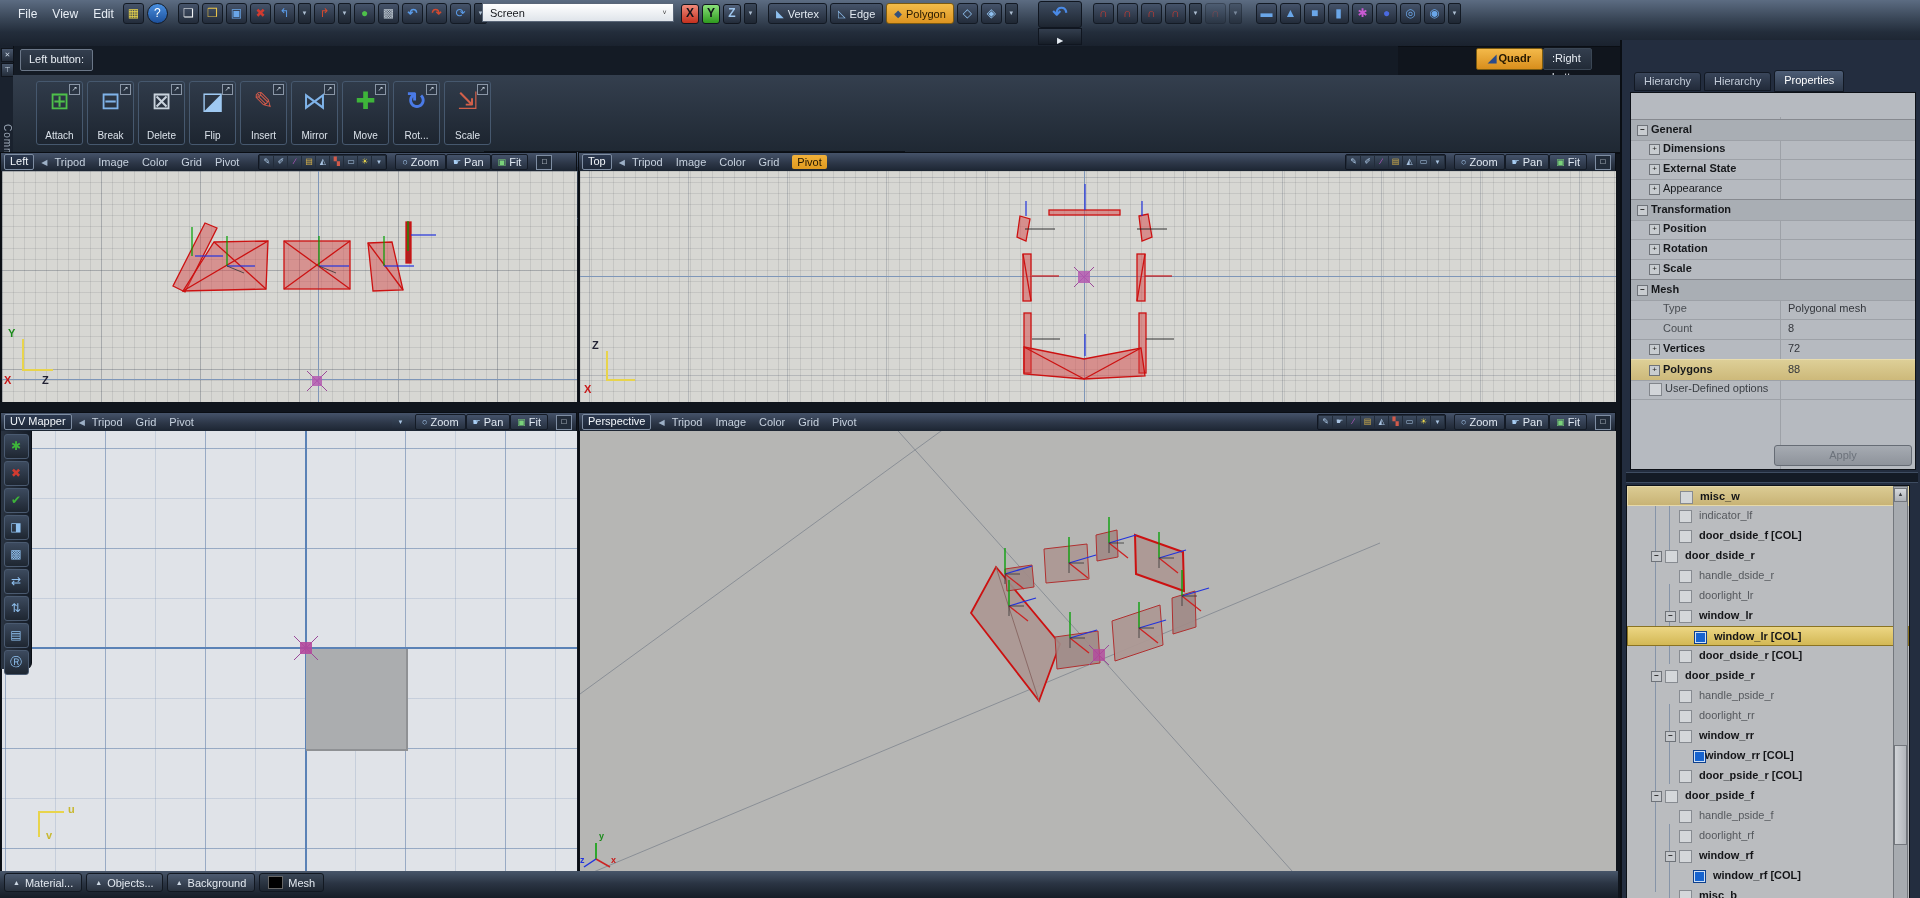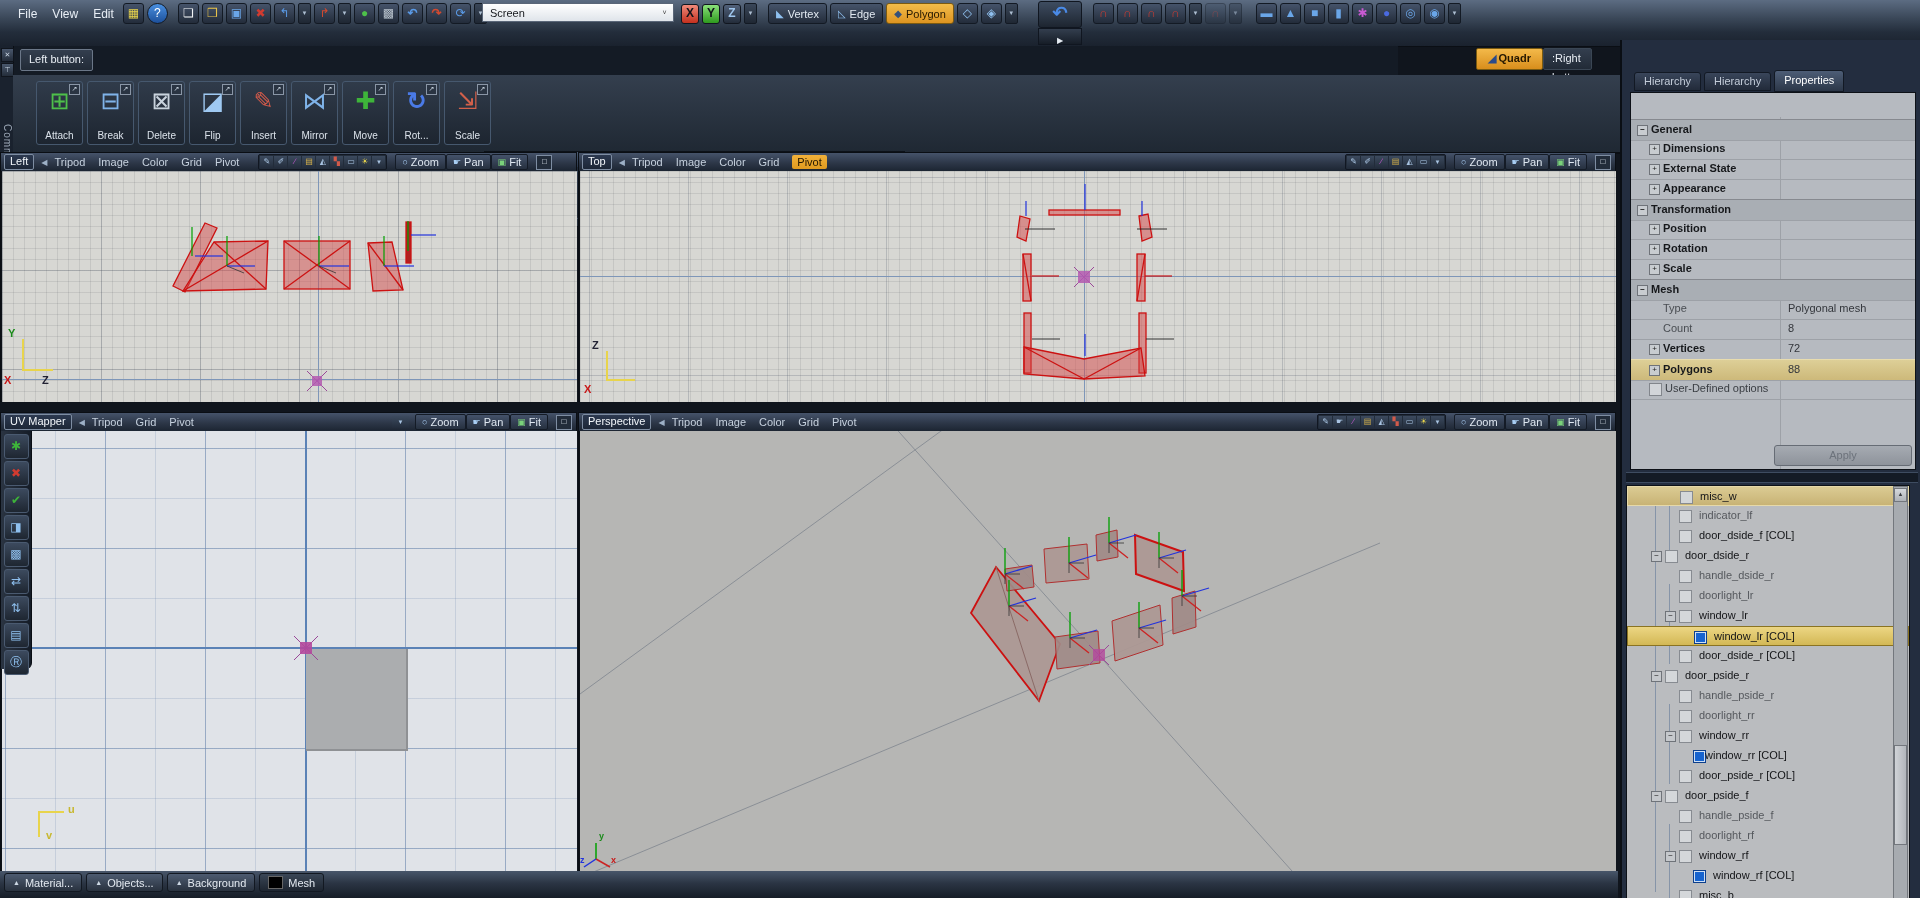--- a/index.html
+++ b/index.html
@@ -104,21 +104,21 @@
   .pdivider{position:absolute;left:149px;top:0;bottom:0;width:1px;background:#9da1a7}
   .pcheck{position:absolute;left:18px;top:4px;width:11px;height:11px;background:#d2d5d9;border:1px solid #82868c}
   #applybtn{left:152px;top:405px;width:136px;height:19px;background:linear-gradient(#a6abb2,#8e939b);border:1px solid #666c75;
       border-radius:3px;color:#6c727b;font-size:11px;text-align:center;line-height:18px}
   #spsplit{left:4px;top:432px;width:292px;height:9px;background:linear-gradient(#0e141d,#3b4providers,#0e141d);
       background:#141b26;border-top:1px solid #3c4providers}
   #spsplit{border-top:1px solid #3e4c61;border-bottom:1px solid #3e4c61}
   
   #tree{left:4px;top:445px;width:282px;height:413px;background:#babcbf;border:1px solid #0d1117;overflow:hidden}
   .trow{position:absolute;left:0;width:100%;height:20px;font-size:11px;line-height:19px;color:#55585d}
-  .trow.b{color:#131417;font-weight:normal}
+  .trow.b{color:#131417;font-weight:bold}
   .trow.hl-tan{background:linear-gradient(#dbcb93,#c8b375);border:1px solid #e6d9a9;box-sizing:border-box}
   .trow.hl-yel{background:linear-gradient(#ecd684,#d3b855);border:1px solid #8a7322;box-sizing:border-box}
   .texp{position:absolute;top:5px;width:9px;height:9px;background:#c5c8cc;border:1px solid #6f7379;font-size:8px;line-height:8px;text-align:center;color:#222}
   .tcb{position:absolute;top:4px;width:11px;height:11px;background:#d4d7da;border:1px solid #878b91}
   .tcb.blue{background:#1663cf;border:1px solid #0d3f8c;box-shadow:inset 0 0 0 1px #cfe0f5}
   .tlabel{position:absolute;top:0;white-space:nowrap}
   .guide{position:absolute;width:1px;background:#8694a8}
   
   .sbar{position:absolute;width:13px;background:#a7abb0;border:1px solid #73777d}
   .sbtn{position:absolute;left:0;width:11px;height:12px;background:linear-gradient(#d6d9dd,#aeb2b7);border:1px solid #73777d;
@@ -622,21 +622,21 @@
     <div class="pgrow" style="top:46px">
         <span class="pexp" style="left:18px">+</span>
         <span class="plbl" style="left:32px;font-weight:bold">Dimensions</span>
       </div>
     <div class="pgrow" style="top:66px">
         <span class="pexp" style="left:18px">+</span>
         <span class="plbl" style="left:32px;font-weight:bold">External State</span>
       </div>
     <div class="pgrow" style="top:86px">
         <span class="pexp" style="left:18px">+</span>
-        <span class="plbl" style="left:32px;font-weight:bold">Appearance</span>
+        <span class="plbl" style="left:32px;font-weight:normal">Appearance</span>
       </div>
     <div class="pgrow grp" style="top:106px">
         <span class="pexp" style="left:6px">−</span>
         <span class="plbl" style="left:20px">Transformation</span>
       </div>
     <div class="pgrow" style="top:126px">
         <span class="pexp" style="left:18px">+</span>
         <span class="plbl" style="left:32px;font-weight:bold">Position</span>
       </div>
     <div class="pgrow" style="top:146px">

